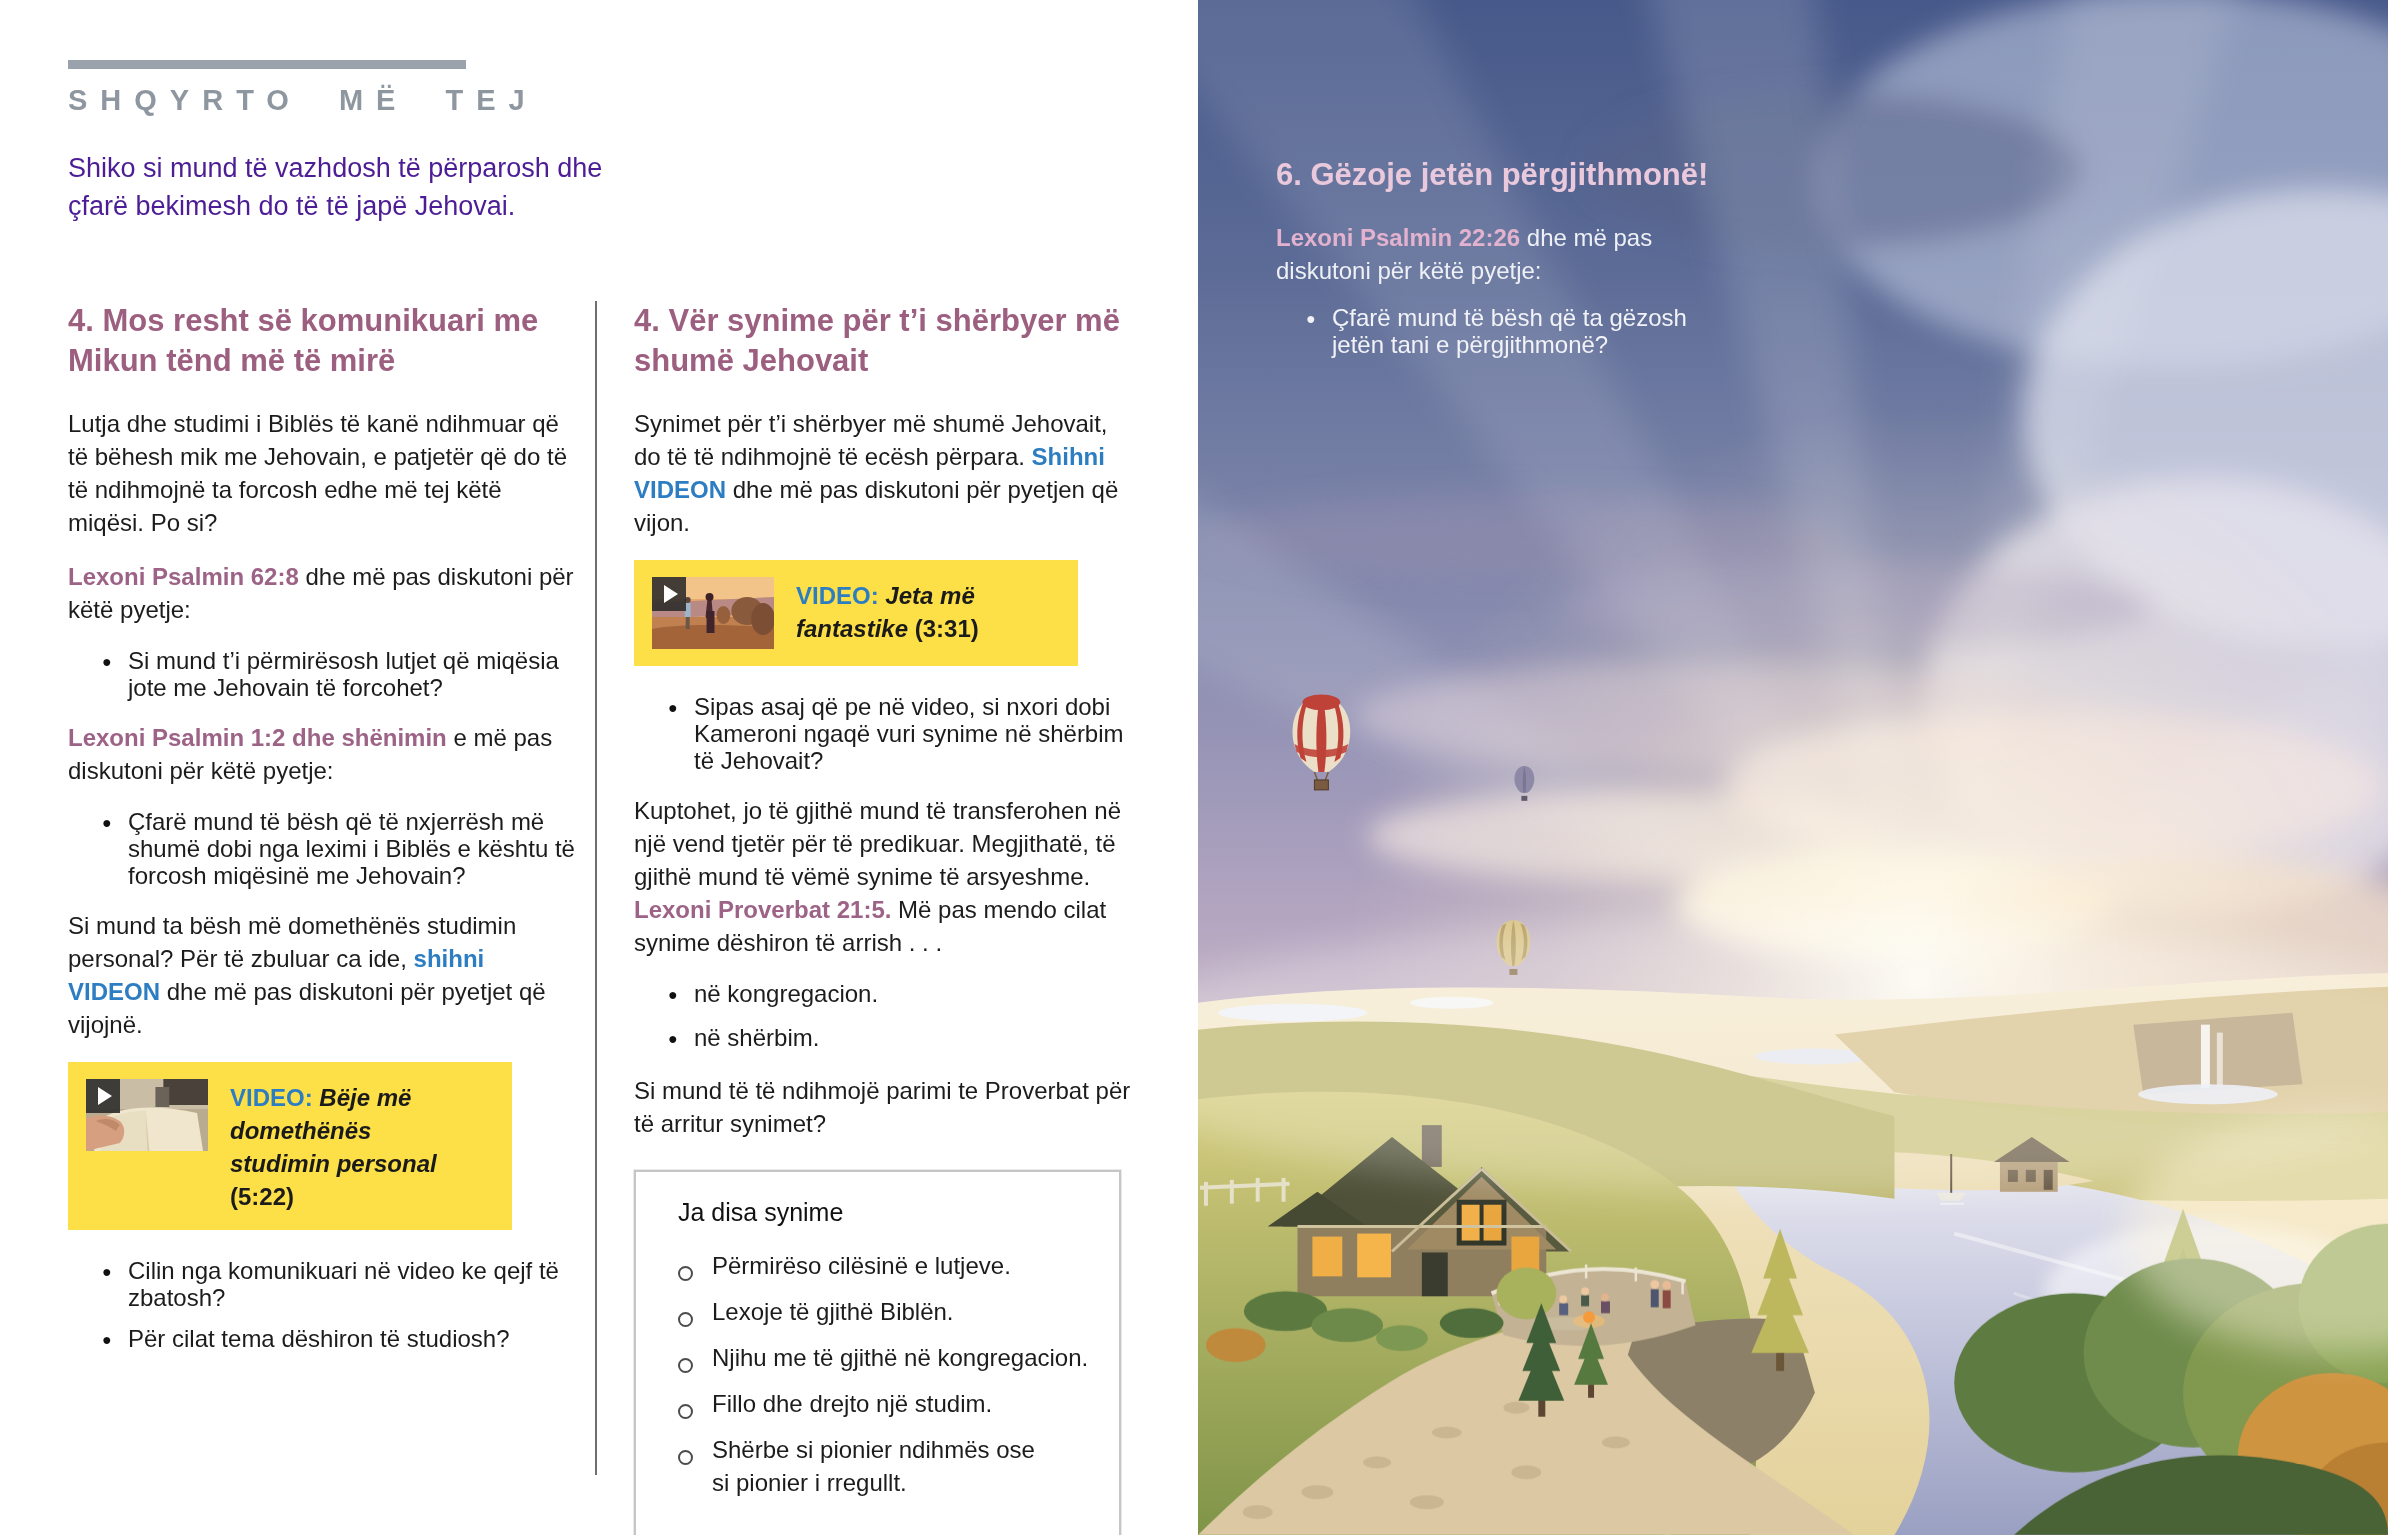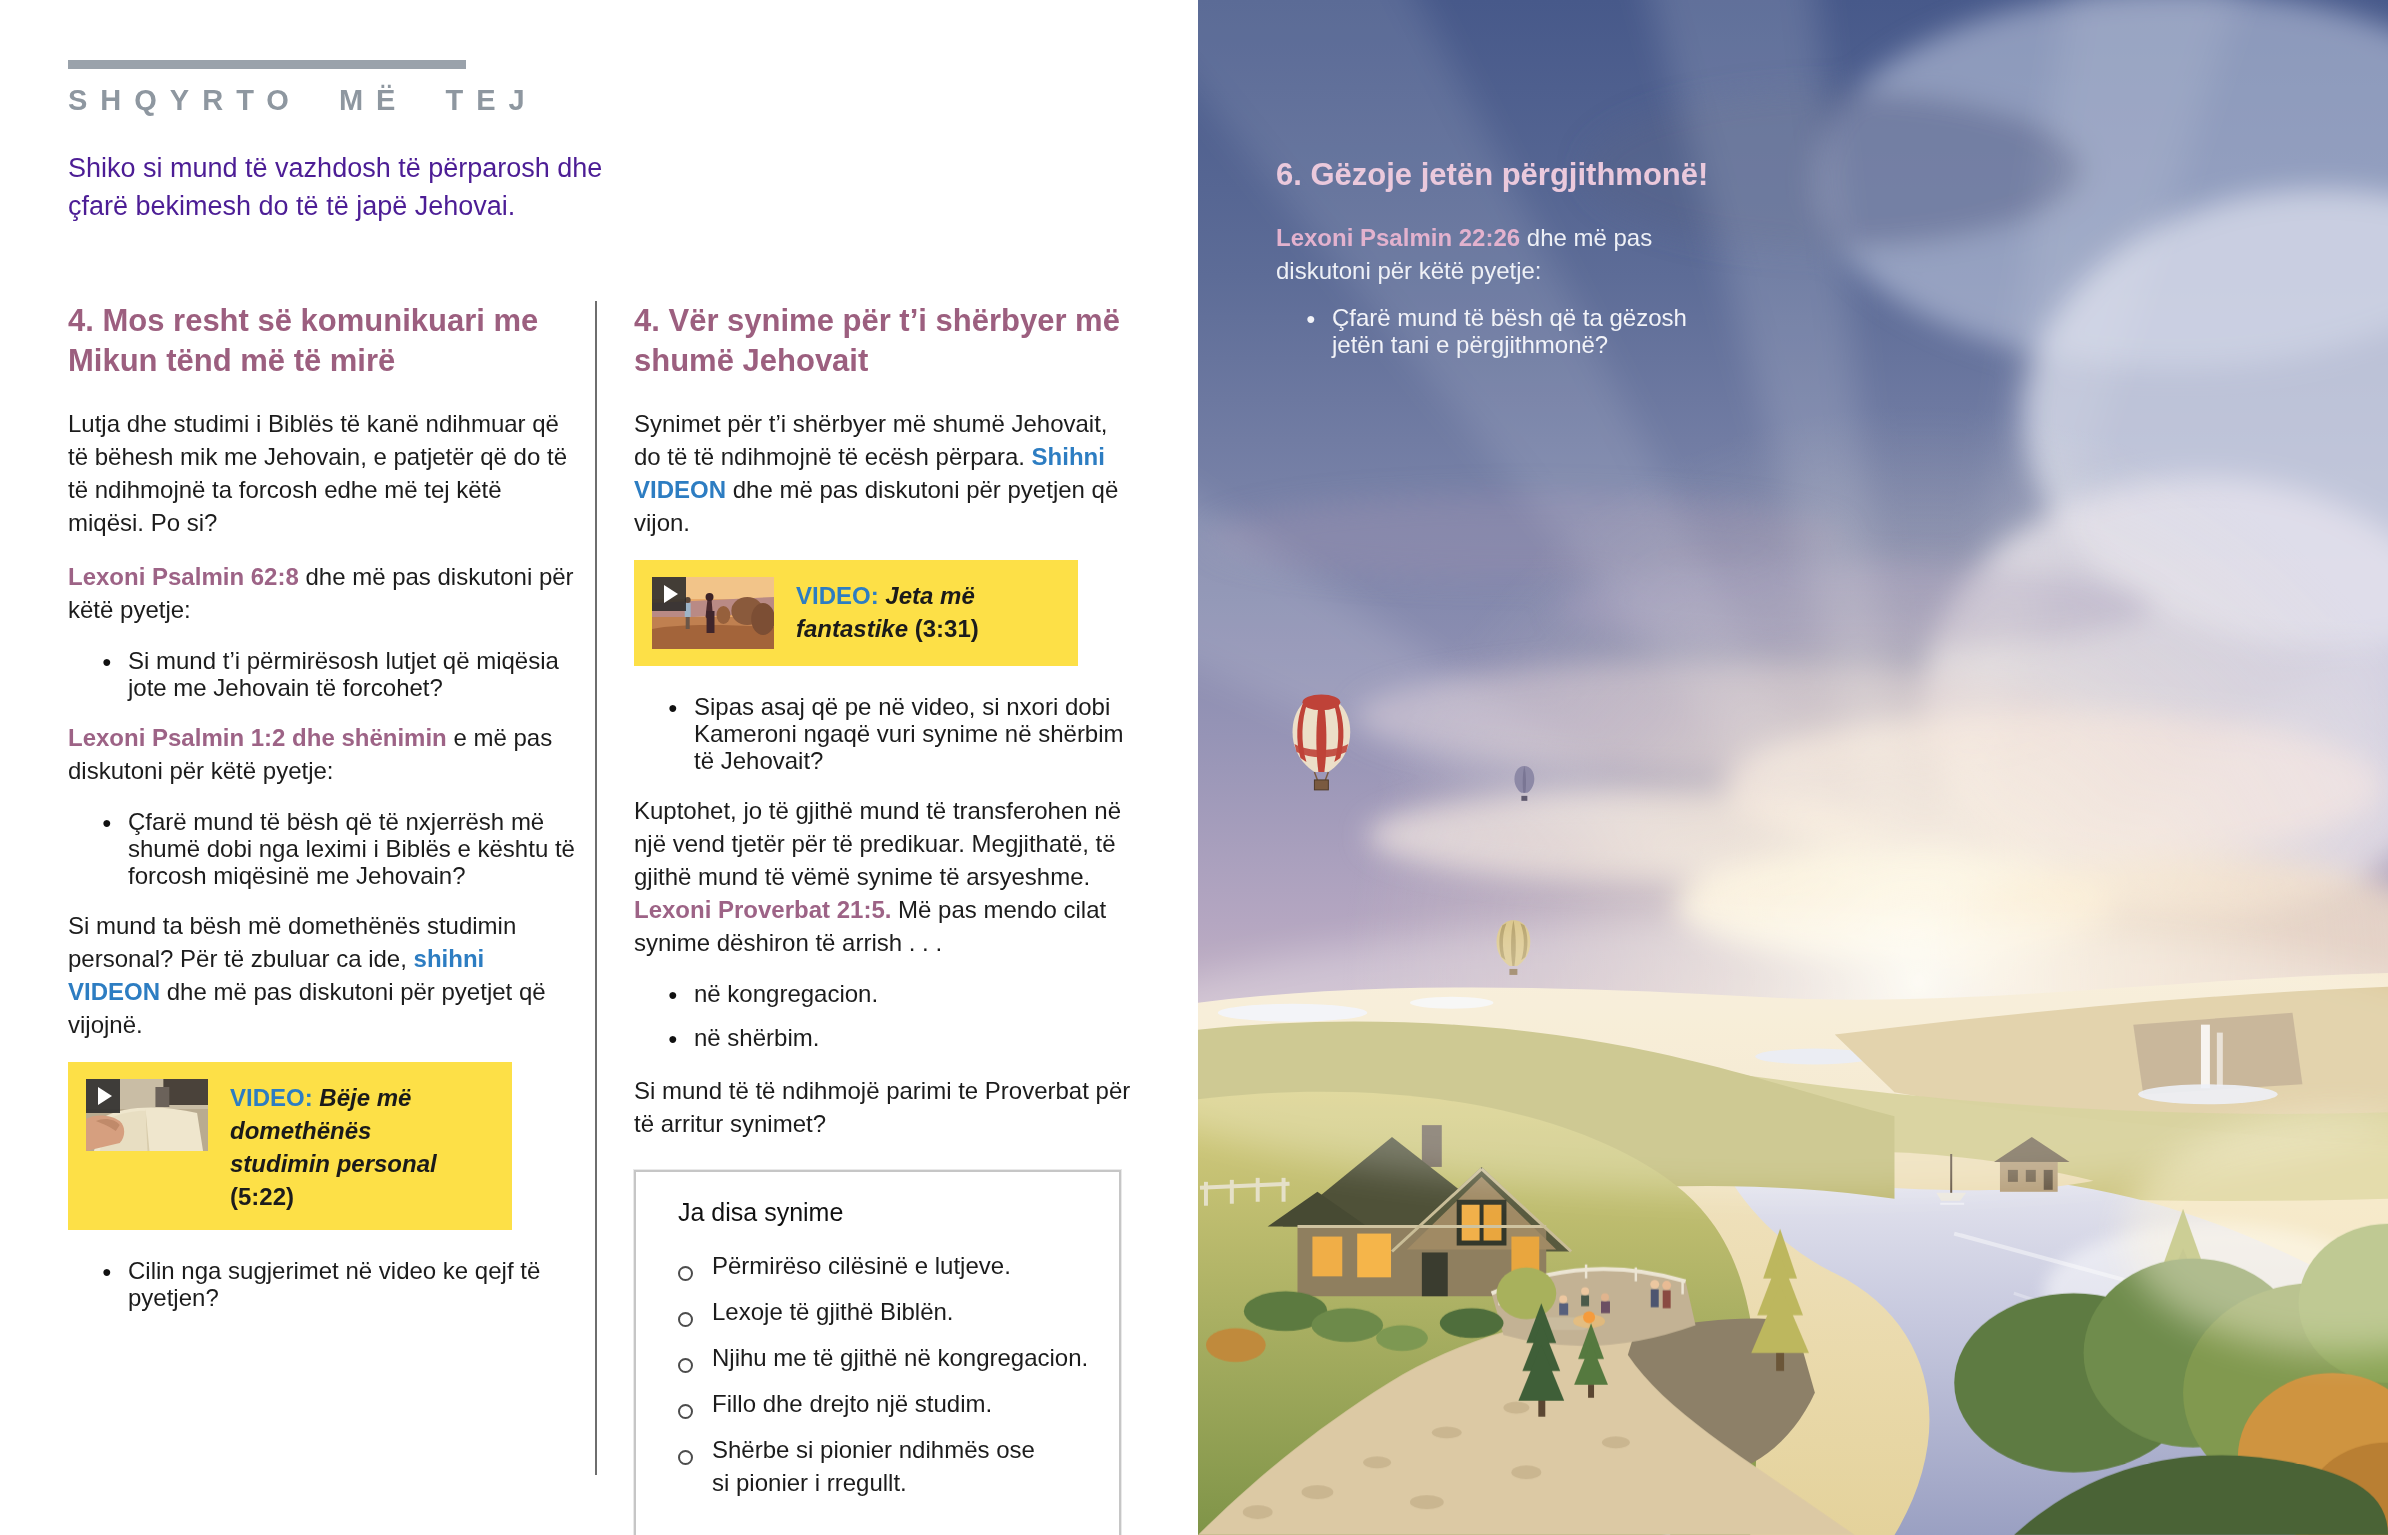--- a/index.html
+++ b/index.html
@@ -100,21 +100,25 @@
       <div class="vtext" style="width:244px">
         <span class="vlink">VIDEO:</span>
         <span class="vtitle">Bëje më domethënës studimin personal</span>
         <span class="vdur">(5:22)</span>
       </div>
     </div>
 
     <div class="bullets">
       <div class="bullet">
           <span class="dot"></span>
-          <span class="btxt">Cilin nga sugjerimet në video ke qejf të pyetjen?</span>
+          <span class="btxt">Cilin nga komunikuari në video ke qejf të zbatosh?</span>
+        </div>
+      <div class="bullet">
+          <span class="dot"></span>
+          <span class="btxt">Për cilat tema dëshiron të studiosh?</span>
         </div>
     </div>
   </div>
 
   <div class="col col2">
     <h3 class="section">4. Vër synime për t’i shërbyer më shumë Jehovait</h3>
     <p class="para"><span>Synimet për t’i shërbyer më shumë Jehovait, do të të ndihmojnë të ecësh përpara. </span><span class="vlink">Shihni VIDEON</span><span> dhe më pas diskutoni për pyetjen që vijon.</span></p>
 
     <div class="video-box">
       <div class="thumb">

